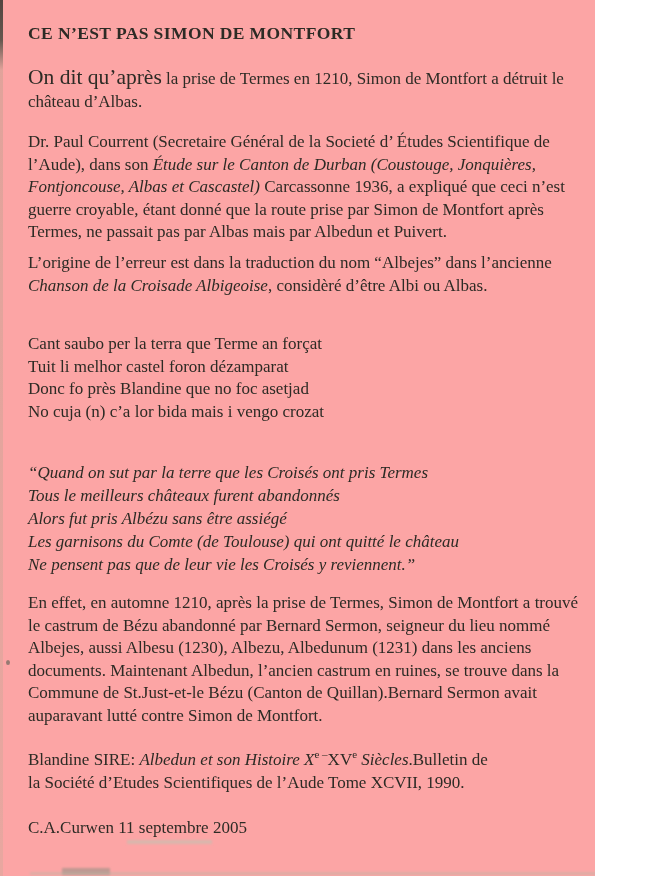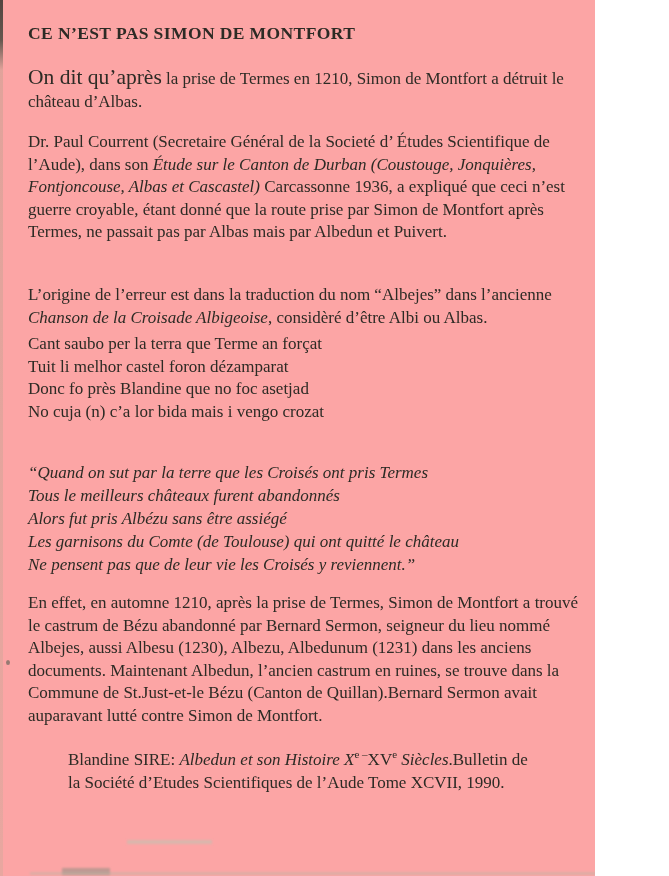--- a/index.html
+++ b/index.html
@@ -17,21 +17,21 @@
     .ln { white-space: nowrap; line-height: 22.5px; }
     .title {
       font-weight: bold;
       font-size: 17.5px;
       letter-spacing: 0.4px;
       line-height: 22px;
     }
     .lead { font-size: 21.5px; text-align: center; }
     .it, em { font-style: italic; }
     .verse-fr .ln { font-style: italic; line-height: 23px; }
-    .cit .ln { line-height: 23px; margin-left: 40px; }
+    .cit .ln { line-height: 23px; }
     sup { font-size: 11px; line-height: 0; }
     
     .edge-left {
       position: absolute; left: 0; top: 0; width: 3px; height: 876px;
       background: linear-gradient(#35342e 0px, #4a493f 40px, rgba(160,158,130,0.35) 70px, rgba(175,173,145,0.30) 100%);
       opacity: 0.85;
     }
     .dot-artifact {
       position: absolute; left: 6px; top: 660px; width: 4px; height: 5px;
       background: #6b685c; border-radius: 50%; opacity: 0.7;
@@ -62,21 +62,21 @@
   </div>
 
   <div class="blk" style="top:131px">
     <div class="ln">Dr. Paul Courrent (Secretaire Général de la Societé d’ Études Scientifique de</div>
     <div class="ln"><span>l’Aude), dans son </span><em>Étude sur le Canton de Durban (Coustouge, Jonquières,</em></div>
     <div class="ln"><em>Fontjoncouse, Albas et Cascastel)</em><span> Carcassonne 1936, a expliqué que ceci n’est</span></div>
     <div class="ln">guerre croyable, étant donné que la route prise par Simon de Montfort après</div>
     <div class="ln">Termes, ne passait pas par Albas mais par Albedun et Puivert.</div>
   </div>
 
-  <div class="blk" style="top:284px">
+  <div class="blk" style="top:252px">
     <div class="ln">L’origine de l’erreur est dans la traduction du nom “Albejes” dans l’ancienne</div>
     <div class="ln"><em>Chanson de la Croisade Albigeoise</em><span>, considèré d’être Albi ou Albas.</span></div>
   </div>
 
   <div class="blk" style="top:333px">
     <div class="ln">Cant saubo per la terra que Terme an forçat</div>
     <div class="ln">Tuit li melhor castel foron dézamparat</div>
     <div class="ln">Donc fo près Blandine que no foc asetjad</div>
     <div class="ln">No cuja (n) c’a lor bida mais i vengo crozat</div>
   </div>
@@ -96,20 +96,21 @@
     <div class="ln">documents. Maintenant Albedun, l’ancien castrum en ruines, se trouve dans la</div>
     <div class="ln">Commune de St.Just-et-le Bézu (Canton de Quillan).Bernard Sermon avait</div>
     <div class="ln">auparavant lutté contre Simon de Montfort.</div>
   </div>
 
   <div class="blk cit" style="top:748px">
     <div class="ln"><span>Blandine SIRE: </span><em>Albedun et son Histoire X</em><sup>e –</sup><span>XV</span><sup>e</sup><em> Siècles</em><span>.Bulletin de</span></div>
     <div class="ln">la Société d’Etudes Scientifiques de l’Aude Tome XCVII, 1990.</div>
   </div>
 
+  <div class="blk" style="top:818px">C.A.Curwen 11 septembre 2005</div>
 
   <div class="edge-left"></div>
   <div class="dot-artifact"></div>
   <div class="smudge-a"></div>
   <div class="smudge-b"></div>
   <div class="smudge-c"></div>
 
 </div>
 
 </body></html>

